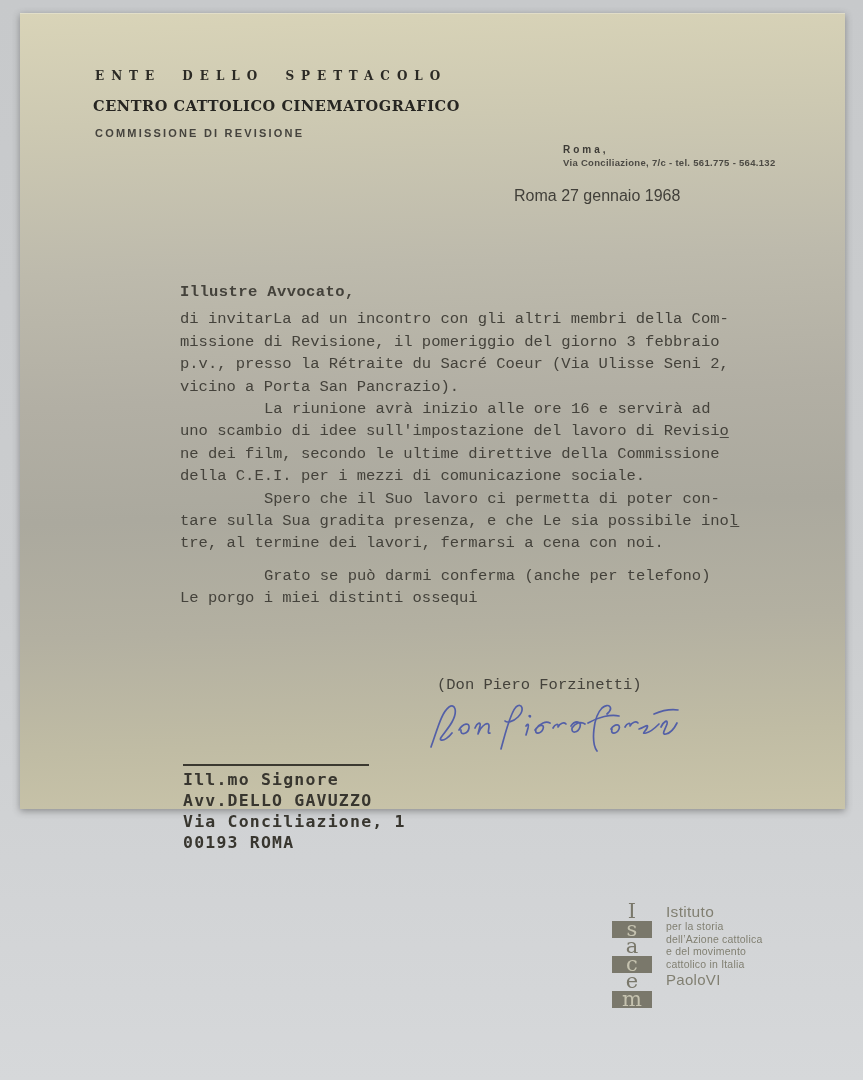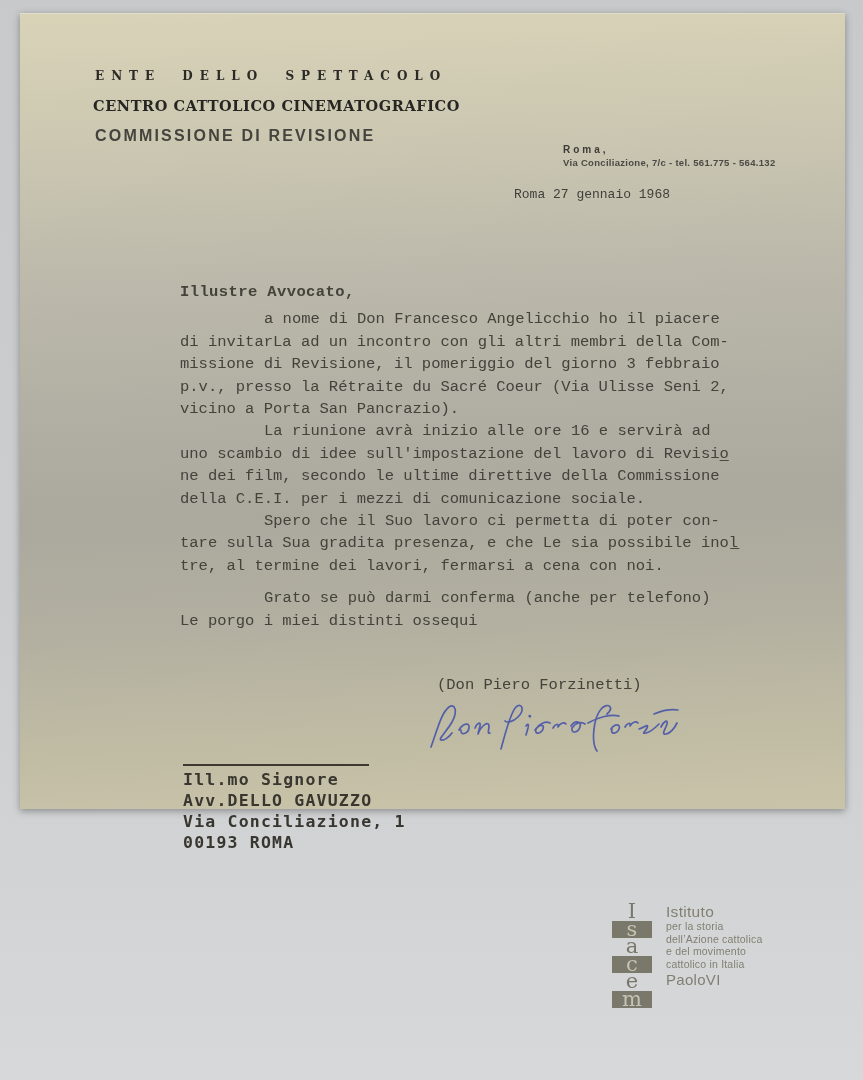--- a/index.html
+++ b/index.html
@@ -22,37 +22,37 @@
     font-family:"DejaVu Serif",serif;font-weight:bold;font-size:12px;
     letter-spacing:7px;word-spacing:10px;color:#2b2a25;white-space:pre;
   }
   .lh2{
     position:absolute;left:73px;top:84px;
     font-family:"DejaVu Serif",serif;font-weight:bold;font-size:14.5px;
     letter-spacing:.6px;color:#262521;white-space:pre;
   }
   .lh3{
     position:absolute;left:75px;top:114px;
-    font-family:"Liberation Sans",sans-serif;font-weight:600;font-size:16px;
+    font-family:"Liberation Sans",sans-serif;font-weight:600;font-size:11px;
     letter-spacing:2.2px;color:#45433d;white-space:pre;
   }
   .addr-city{
     position:absolute;left:543px;top:131px;
     font-family:"Liberation Sans",sans-serif;font-weight:bold;font-size:10px;
     letter-spacing:3px;color:#3d3b36;white-space:pre;
   }
   .addr-street{
     position:absolute;left:543px;top:144px;
     font-family:"Liberation Sans",sans-serif;font-weight:600;font-size:9.5px;
     letter-spacing:.3px;color:#4c4a44;white-space:pre;
   }
   .dateline{
     position:absolute;left:494px;top:174px;
-    font-family:Liberation Mono, monospace;
-    font-size:13px;color:#413f39;white-space:pre;
+    font-family:Liberation Sans, sans-serif;
+    font-size:16px;color:#413f39;white-space:pre;
   }
   
   .body-block{
     position:absolute;left:160px;top:268px;width:572px;
     font-family:"Liberation Mono","DejaVu Sans Mono",monospace;
     font-size:15.5px;line-height:22.4px;color:#44423b;
   }
   .salutation{font-weight:bold;letter-spacing:.4px;white-space:pre;}
   .para{margin:0;}
   .para.m5{margin-top:5px;}
@@ -103,21 +103,20 @@
   <div class="lh3">COMMISSIONE DI REVISIONE</div>
   <div class="addr-city">Roma,</div>
   <div class="addr-street">Via Conciliazione, 7/c - tel. 561.775 - 564.132</div>
 
   <div class="dateline">Roma 27 gennaio 1968</div>
 
   <div class="body-block">
     <div class="salutation">Illustre Avvocato,</div>
 
     <div class="para m5">
-      <div class="tline indent">a nome di Don Francesco Angelicchio ho il piacere</div>
       <div class="tline">di invitarLa ad un incontro con gli altri membri della Com-</div>
       <div class="tline">missione di Revisione, il pomeriggio del giorno 3 febbraio</div>
       <div class="tline">p.v., presso la Rétraite du Sacré Coeur (Via Ulisse Seni 2,</div>
       <div class="tline">vicino a Porta San Pancrazio).</div>
     </div>
 
     <div class="para">
       <div class="tline indent">La riunione avrà inizio alle ore 16 e servirà ad</div>
       <div class="tline">uno scambio di idee sull'impostazione del lavoro di Revisio̲</div>
       <div class="tline">ne dei film, secondo le ultime direttive della Commissione</div>

